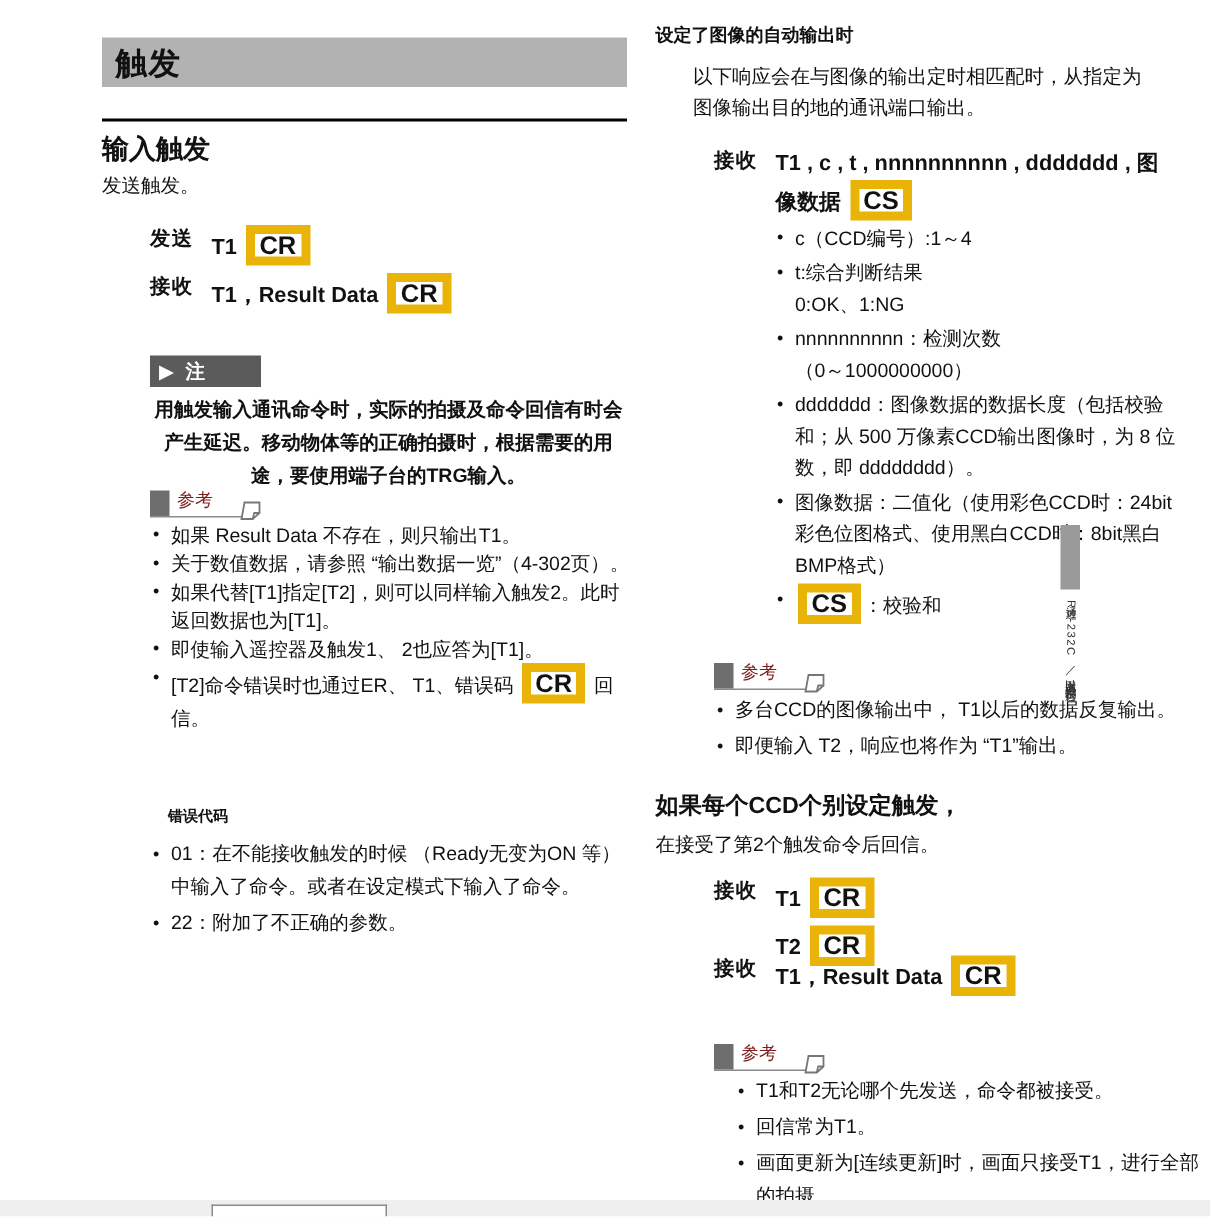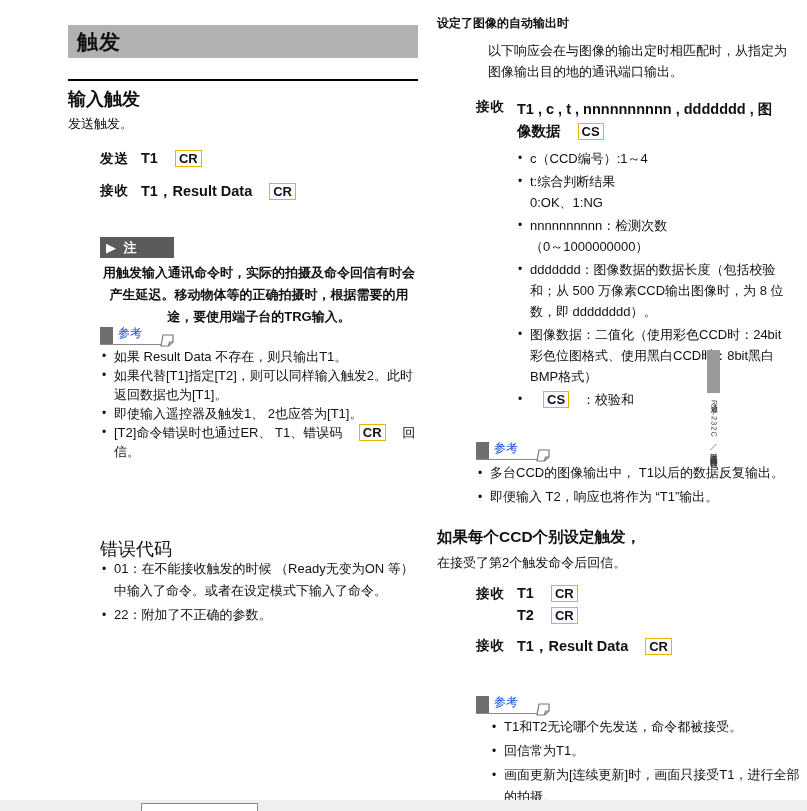--- a/index.html
+++ b/index.html
@@ -16,46 +16,46 @@
                font-size:21px; font-weight:bold; letter-spacing:1px; }
   .rule      { position:absolute; left:0; top:79px; width:350px; height:2px; background:#000; }
   .sec-title { position:absolute; left:0; top:87px; font-size:18px; font-weight:bold; }
   .intro-l   { position:absolute; left:0; top:115px; font-size:13px; }
 
   .cmd-row   { position:absolute; display:flex; font-weight:bold; }
   .cmd-label { width:40px; font-size:13.5px; letter-spacing:1px; }
   .cmd-text  { font-size:14.5px; margin-left:1px; white-space:nowrap; }
   .cmd-lines div { margin-bottom:5px; }
 
-  .kbox { display:inline-block; border:1px solid #eab308; padding:0 3px; margin:0 13px;
-          font-weight:bold; font-size:13px; line-height:15px; vertical-align:baseline; }
+  .kbox { display:inline-block; border:6px solid #eab308; padding:0 3px; margin:0 2px;
+          font-weight:bold; font-size:17px; line-height:15px; vertical-align:baseline; }
 
   .note-badge { position:absolute; left:32px; top:237px; width:74px; height:21px;
                 background:#5b5b5b; color:#fff; font-size:13px; font-weight:bold;
                 display:flex; align-items:center; padding-left:6px; letter-spacing:2px; }
   .note-text  { position:absolute; left:32px; top:262px; width:318px; font-size:13px;
                 font-weight:bold; line-height:22px;text-align:center; }
 
   .ref-badge { position:absolute; height:20px; width:70px; border-bottom:1px solid #8a8a8a;
                display:flex; align-items:flex-end; }
   .ref-badge .sq { width:13px; height:17px; background:#6e6e6e; margin-right:5px; }
-  .ref-badge .txt { font-size:12px; padding-bottom:2px; color:#1d4ed8; }
+  .ref-badge .txt { font-size:12px; padding-bottom:2px; color:#7f1d1d; }
   .ref-badge svg { position:absolute; right:-4px; bottom:-3px; }
 
   ul.blist { list-style:none; position:absolute; }
   ul.blist li { position:relative; padding-left:14px; font-size:13px; line-height:19px; }
   ul.blist li::before { content:"•"; position:absolute; left:2px; top:0; font-size:12px; }
   ul.blist.lh21 li { line-height:21px; margin-bottom:2px; }
   ul.blist.lh22 li { line-height:22px; margin-bottom:2px; }
 
-  .err-title { position:absolute; left:32px; top:537px; font-size:18px; font-weight:normal; }
+  .err-title { position:absolute; left:44px; top:537px; font-size:10px; font-weight:bold; }
 
   
   .r-head1  { position:absolute; left:0; top:15px; font-size:12px; font-weight:bold; }
-  .r-intro1 { position:absolute; left:51px; top:40px; width:300px; font-size:13px; line-height:21px; }
+  .r-intro1 { position:absolute; left:25px; top:40px; width:300px; font-size:13px; line-height:21px; }
   .r-cmd1   { left:39px; top:98px; }
   .r-cmd1 .cmd-text { white-space:normal; width:262px; line-height:22px; }
 
   .r-head2  { position:absolute; left:0; top:527px; font-size:15.5px; font-weight:bold; }
   .r-intro2 { position:absolute; left:0; top:554px; font-size:13px;text-align:center; }
 
   
   .edge-tab { position:absolute; right:0; top:350px; width:13px; height:43px; background:#9a9a9a; }
   .edge-vtext { position:absolute; right:2px; top:398px; font-size:7.5px; color:#333;
                 writing-mode:vertical-rl; letter-spacing:1px; height:180px; overflow:hidden;
@@ -90,20 +90,21 @@
     <div class="ref-badge" style="left:32px; top:325px;">
       <span class="sq"></span>
       <span class="txt">参考</span>
       <svg width="15" height="14" viewBox="0 0 15 14">
         <path d="M2 13 L4 2 L14 2 L14 9 L9.5 13 Z" fill="#ffffff" stroke="#777" stroke-width="1.2"></path>
         <path d="M9.5 13 L10.5 9 L14 9" fill="none" stroke="#777" stroke-width="1.2"></path>
       </svg>
     </div>
     <ul class="blist" style="left:32px; top:347px; width:320px;">
         <li>如果 Result Data 不存在，则只输出T1。</li>
+        <li>关于数值数据，请参照 “输出数据一览”（4-302页）。</li>
         <li>如果代替[T1]指定[T2]，则可以同样输入触发2。此时返回数据也为[T1]。</li>
         <li>即使输入遥控器及触发1、 2也应答为[T1]。</li>
         <li>[T2]命令错误时也通过ER、 T1、错误码 <span class="kbox">CR</span> 回信。</li>
       </ul>
 
     <div class="err-title">错误代码</div>
     <ul class="blist lh22" style="left:32px; top:558px; width:320px;">
         <li>01：在不能接收触发的时候 （Ready无变为ON 等）中输入了命令。或者在设定模式下输入了命令。</li>
         <li>22：附加了不正确的参数。</li>
       </ul>

